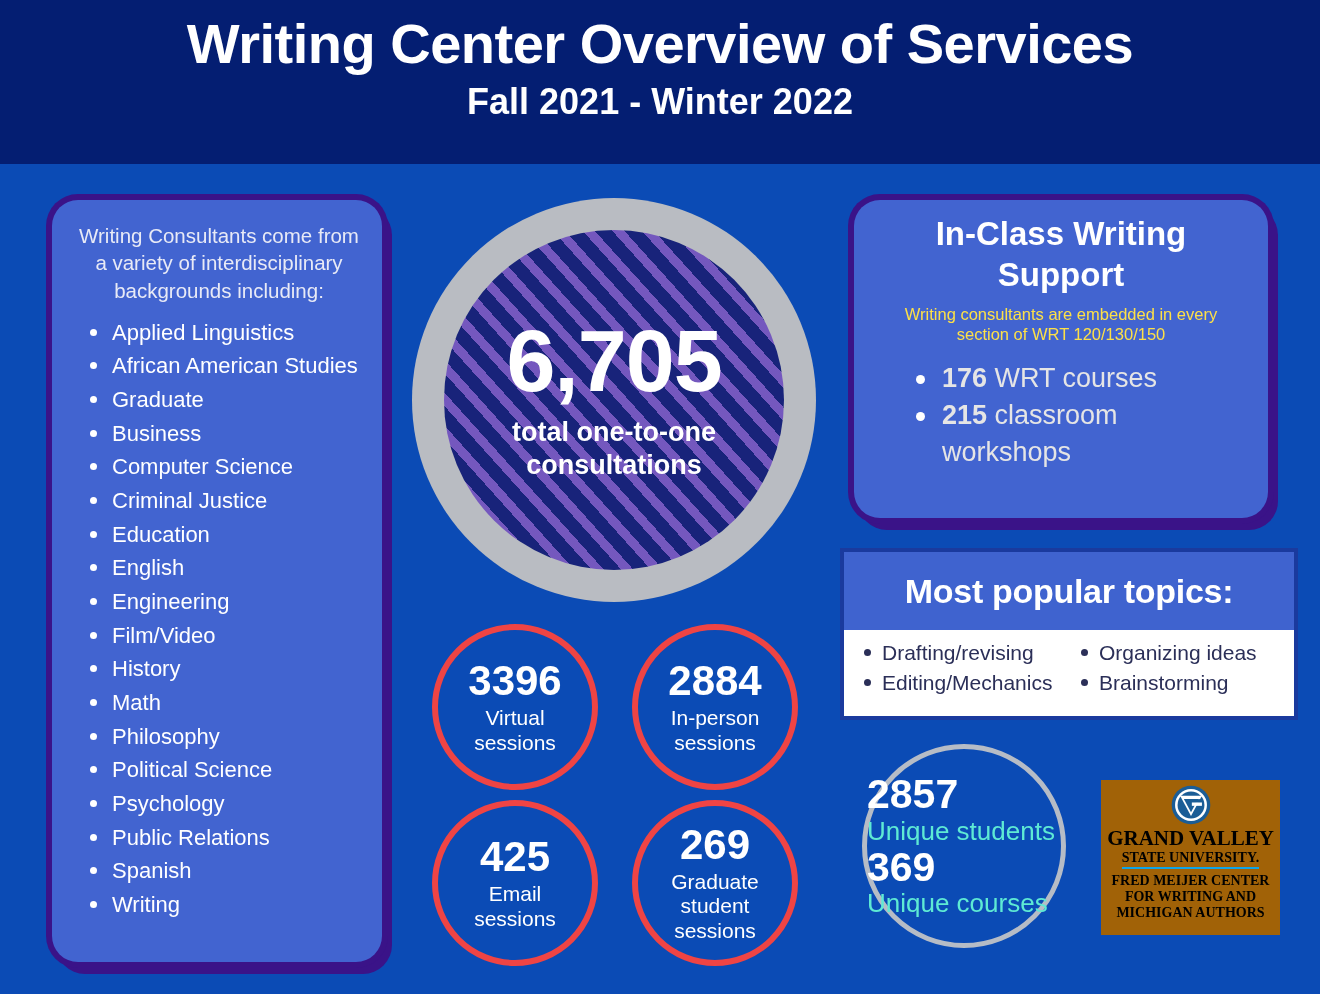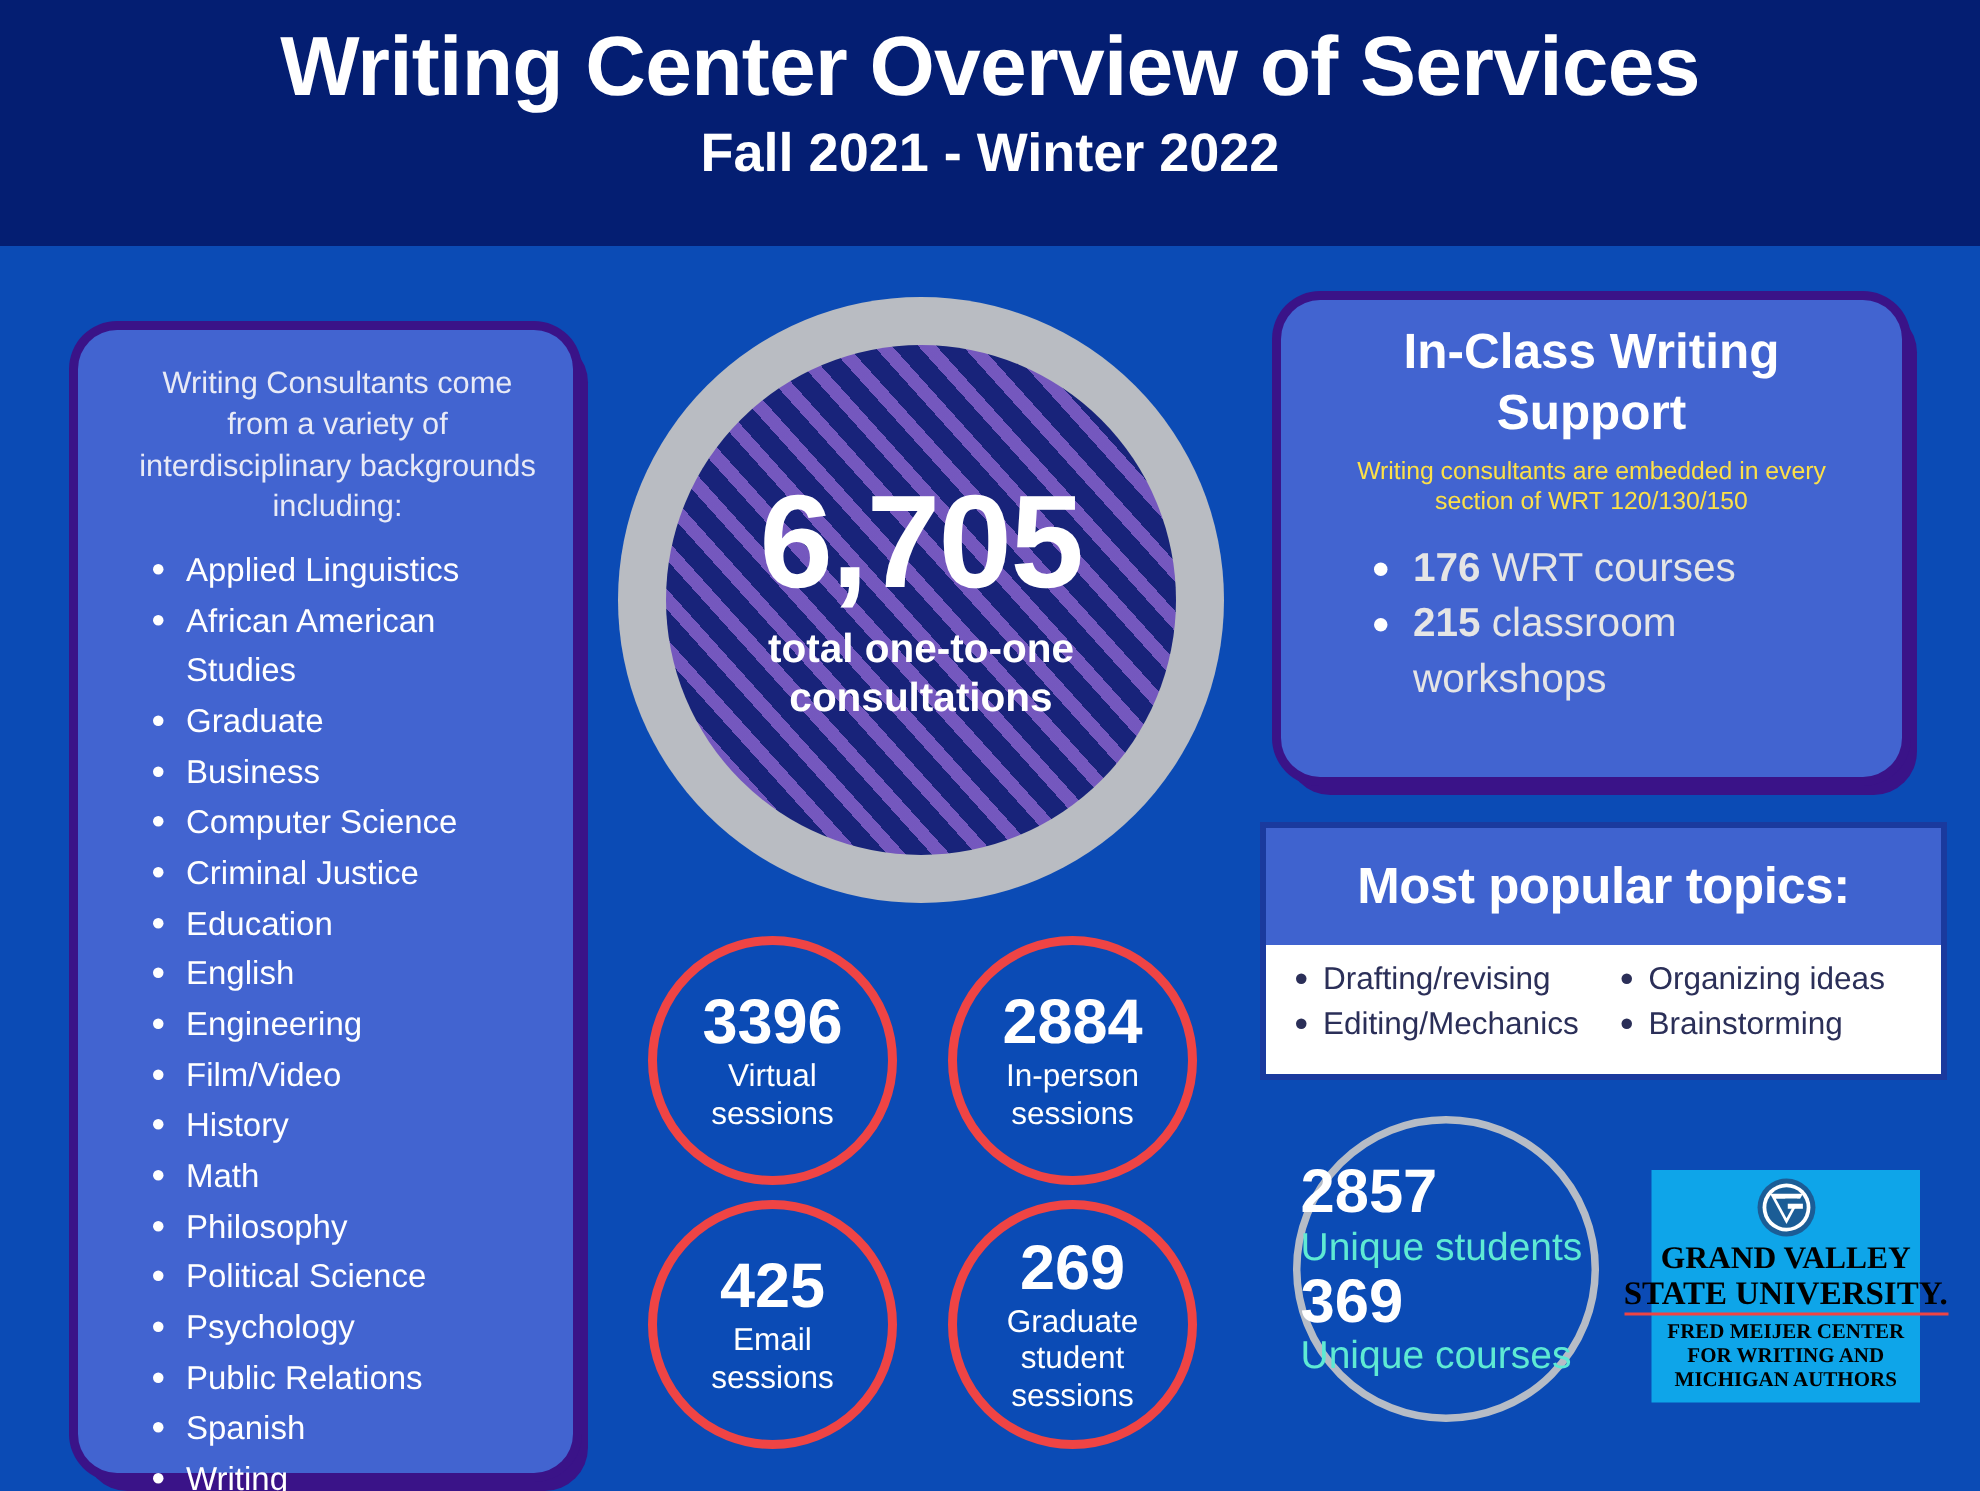--- a/index.html
+++ b/index.html
@@ -52,22 +52,21 @@
     box-sizing: border-box;
     box-shadow: 0 0 0 6px #3a1388, 7px 9px 0 3px #3a1388;
   }
 
   
   #backgrounds-card {
     left: 52px;
     top: 200px;
     width: 330px;
     height: 762px;
-    padding: 18px 14px 10px 30px;
-    margin-top: 20px;
+    padding: 18px 14px 10px 18px;
   }
   .bg-intro {
     color: #e8eaf6;
     font-size: 20.5px;
     line-height: 1.33;
     text-align: center;
     margin: 4px 6px 10px 6px;
   }
   .bg-list {
     list-style: none;
@@ -286,39 +285,39 @@
     line-height: 1.12;
   }
 
   
   #gvsu-logo {
     position: absolute;
     left: 1101px;
     top: 780px;
     width: 179px;
     height: 155px;
-    background: #0ea5e9;
+    background: #a16207;
     display: flex;
     flex-direction: column;
     align-items: center;
     justify-content: flex-start;
     padding-top: 4px;
     box-sizing: border-box;
   }
   .logo-mark { width: 42px; height: 42px; }
   .logo-line1, .logo-line2 {
     color: #000000;
     font-family: "Liberation Serif", serif;
     font-weight: bold;
     letter-spacing: 0px;
     line-height: 1.0;
     white-space: nowrap;
   }
   .logo-line1 { font-size: 21px; margin-top: 2px; }
-  .logo-line2 { font-size: 22px; margin-top: 2px; padding-bottom: 2px; border-bottom: 2px solid #ef4444; }
+  .logo-line2 { font-size: 14px; margin-top: 2px; padding-bottom: 2px; border-bottom: 2px solid #0ea5e9; }
   .logo-sub {
     color: #000000;
     font-family: "Liberation Serif", serif;
     font-weight: bold;
     font-size: 14px;
     line-height: 1.15;
     text-align: center;
     margin-top: 4px;
     white-space: nowrap;
   }

